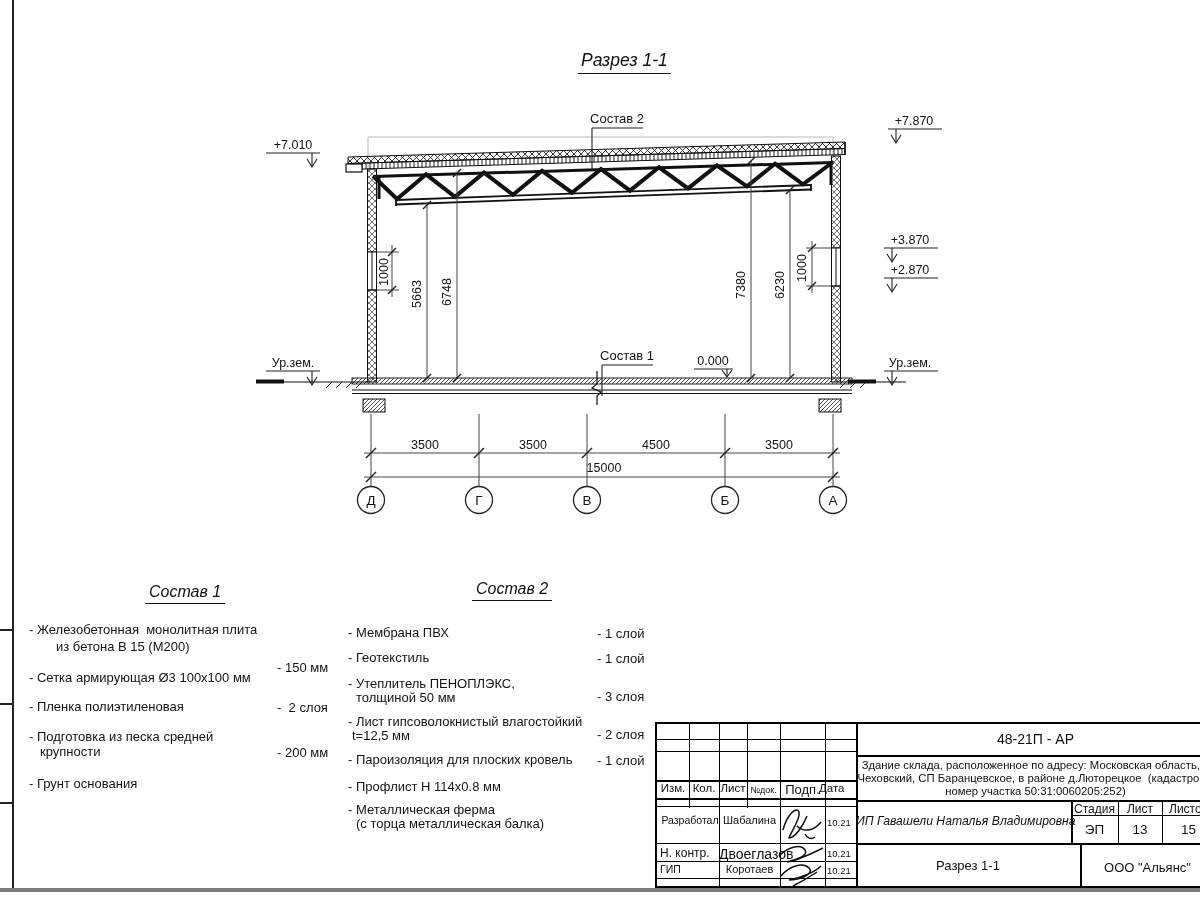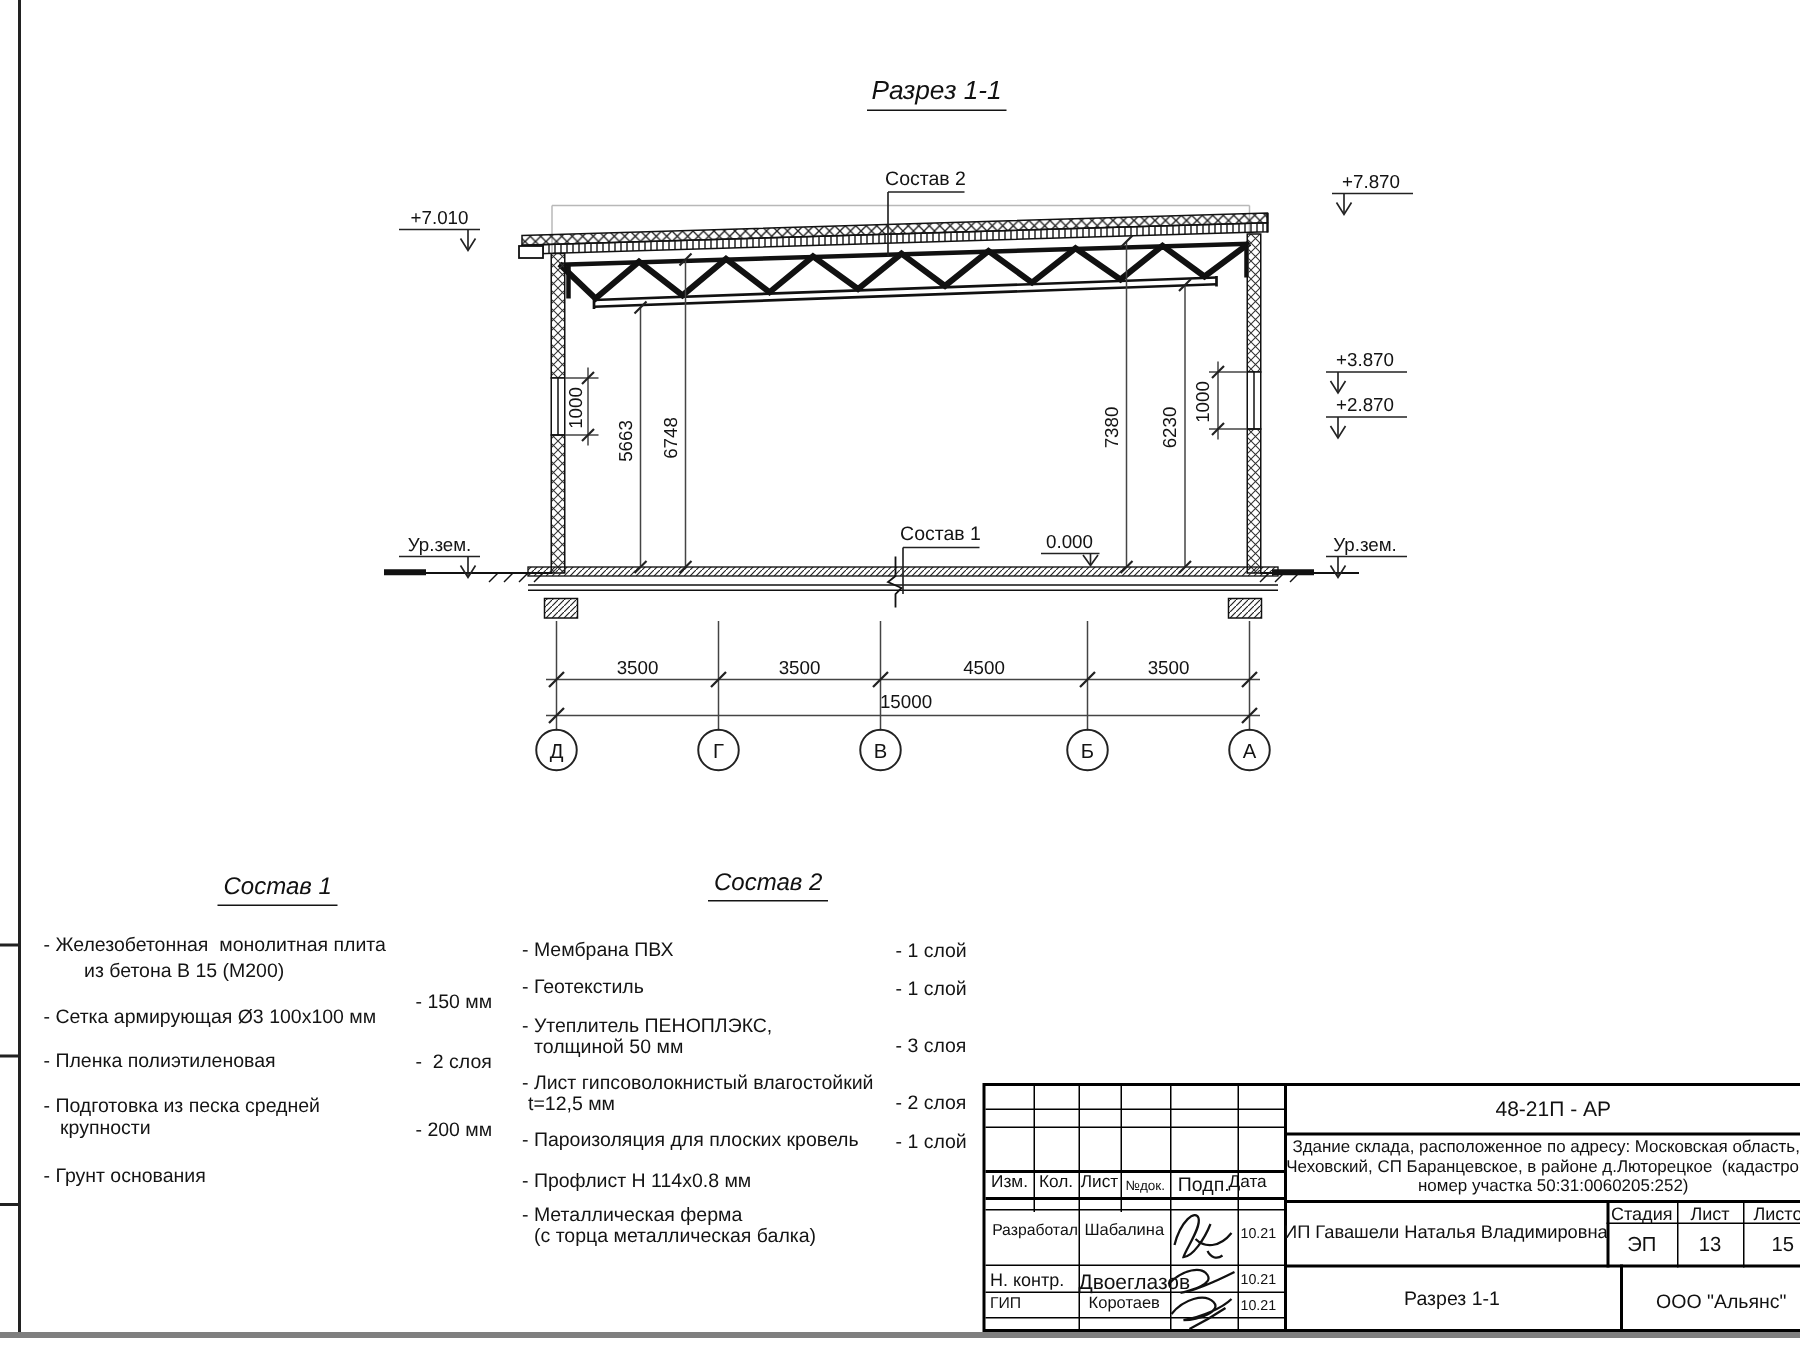--- a/index.html
+++ b/index.html
@@ -323,21 +323,21 @@
     <path d="M6,26 C10,10 20,2 22,8 C24,14 14,28 12,34 C18,34 26,22 30,12 M20,22 C26,28 36,28 44,18 M28,30 C30,34 34,36 38,33" fill="none" stroke="#111" stroke-width="1.5"></path>
   </svg>
   <svg style="left:118px;top:118px;position:absolute" width="52" height="46">
     <path d="M4,14 C14,4 26,2 30,8 C34,14 20,18 12,20 C24,18 40,10 48,6 M6,34 C14,24 28,20 34,26 C40,32 24,38 14,38 C26,36 40,30 46,24 M18,44 C26,40 36,34 42,30" fill="none" stroke="#111" stroke-width="1.5"></path>
   </svg>
 
   <div class="cell" style="left:199px;top:7px;width:359px;font-size:14px">48-21П - АР</div>
   <div class="cell" style="left:199px;top:35px;width:359px;font-size:11.3px">Здание склада, расположенное по адресу: Московская область, р</div>
   <div class="cell" style="left:199px;top:48px;width:359px;font-size:11.3px">Чеховский, СП Баранцевское, в районе д.Люторецкое  (кадастровы</div>
   <div class="cell" style="left:199px;top:61px;width:359px;font-size:11.3px">номер участка 50:31:0060205:252)</div>
-  <div class="cell" style="left:199px;top:90px;width:215px;font-size:12.2px;">ИП Гавашели Наталья Владимировна</div>
+  <div class="cell" style="left:199px;top:90px;width:215px;font-size:12.2px;font-style:italic">ИП Гавашели Наталья Владимировна</div>
   <div class="cell" style="left:414px;top:78px;width:47px;font-size:12px">Стадия</div>
   <div class="cell" style="left:461px;top:78px;width:44px;font-size:12px">Лист</div>
   <div class="cell" style="left:505px;top:78px;width:53px;font-size:12px">Листов</div>
   <div class="cell" style="left:414px;top:98px;width:47px;font-size:13.5px">ЭП</div>
   <div class="cell" style="left:461px;top:98px;width:44px;font-size:13.5px">13</div>
   <div class="cell" style="left:505px;top:98px;width:53px;font-size:13.5px">15</div>
   <div class="cell" style="left:199px;top:134px;width:224px;font-size:13px">Разрез 1-1</div>
   <div class="cell" style="left:423px;top:136px;width:135px;font-size:13px">ООО "Альянс"</div>
 </div>
 

